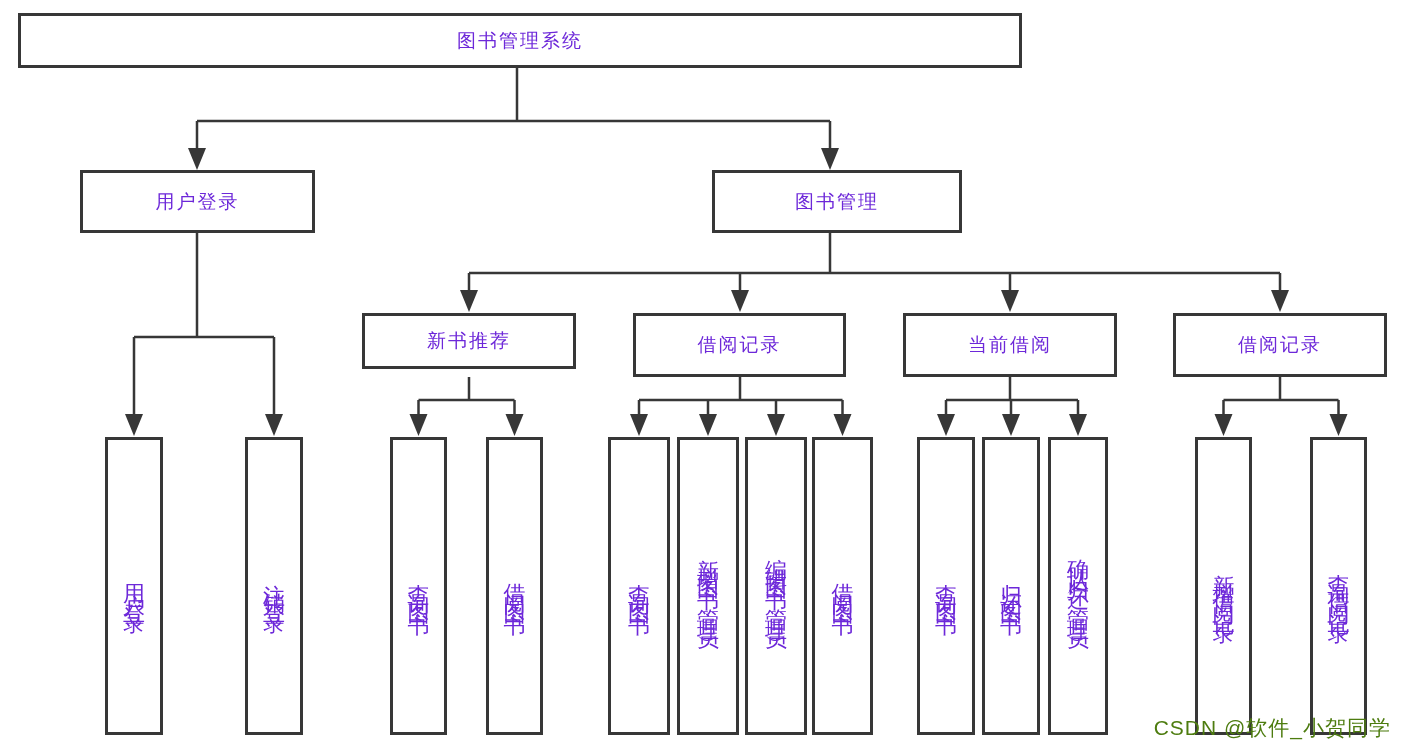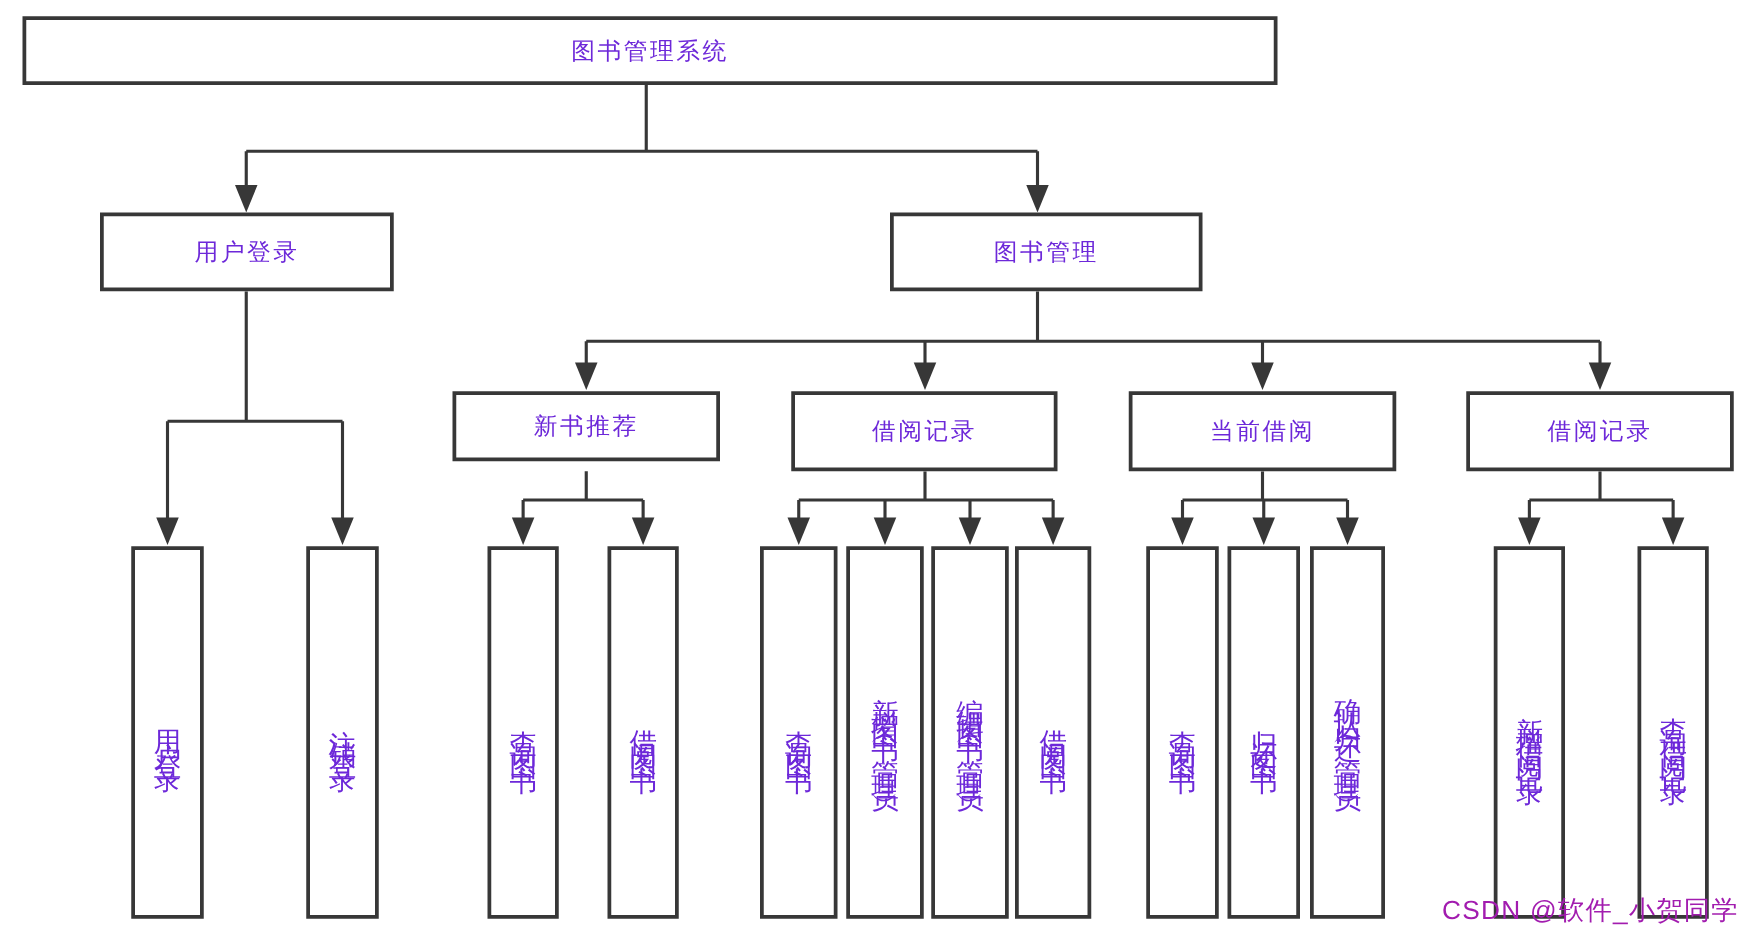--- a/index.html
+++ b/index.html
@@ -12,21 +12,21 @@
     position:absolute;background:#ffffff;border:3px solid #373737;
     box-sizing:border-box;display:flex;align-items:center;justify-content:center;
     color:#6d28d9;
   }
   .hnode span{font-size:19px;letter-spacing:2px;white-space:nowrap;}
   .vnode span{
     writing-mode:vertical-rl;text-orientation:mixed;
     font-size:22px;letter-spacing:10px;line-height:1;white-space:nowrap;
   }
   .watermark{
-    position:absolute;right:14px;bottom:5px;font-size:21px;color:#a21caf;
+    position:absolute;right:14px;bottom:5px;font-size:21px;color:#4d7c0f;
     letter-spacing:1px;font-family:"Liberation Sans",sans-serif;
   }
 </style>
 </head>
 <body>
 
 <div class="stage">
 
   <svg class="wires" viewBox="0 0 1405 747" xmlns="http://www.w3.org/2000/svg">
     <path fill="none" stroke="#373737" stroke-width="2.5" d="M517 68 V121 M197 121 H830 M197 121 V150 M830 121 V150

